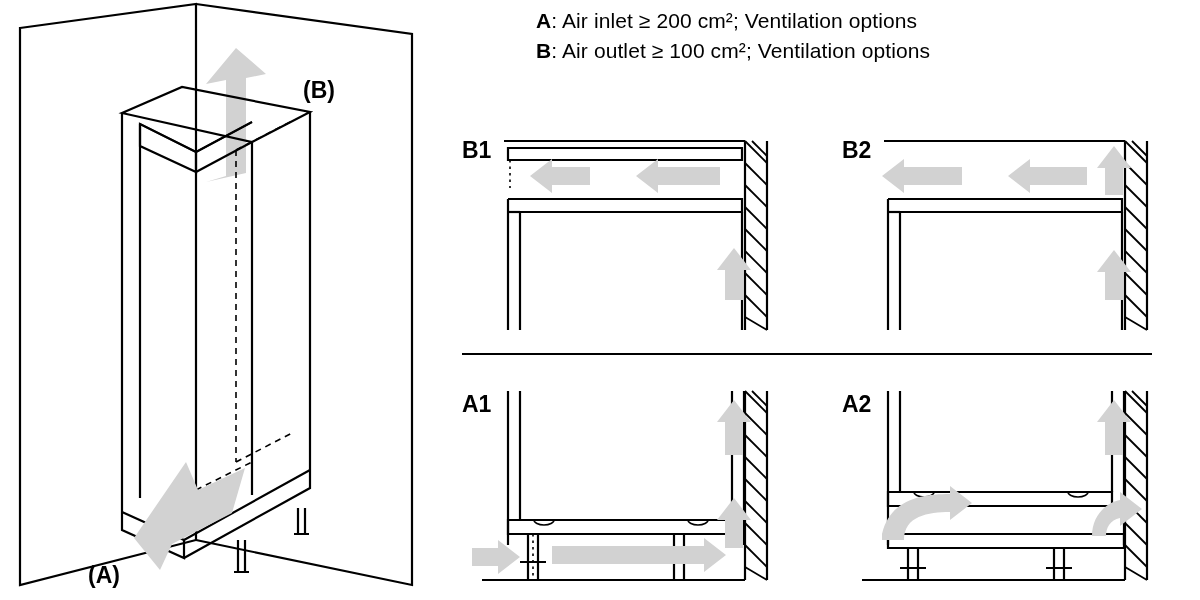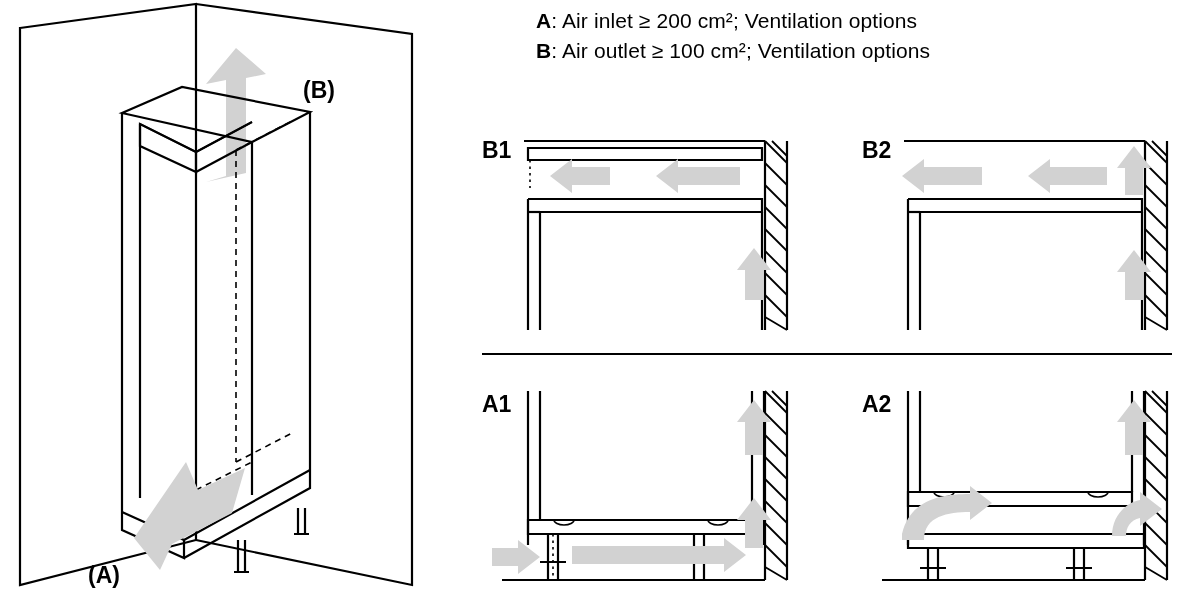--- a/index.html
+++ b/index.html
@@ -23,21 +23,21 @@
   .panel {
     position: absolute;
   }
   #left-panel {
     left: 0;
     top: 0;
     width: 470px;
     height: 600px;
   }
   #right-panel {
-    left: 462px;
+    left: 442px;
     top: 0;
     width: 730px;
     height: 454px;
   }
   .legend {
     position: absolute;
     left: 490px;
     top: 6px;
     width: 690px;
     margin-left: 46px;

